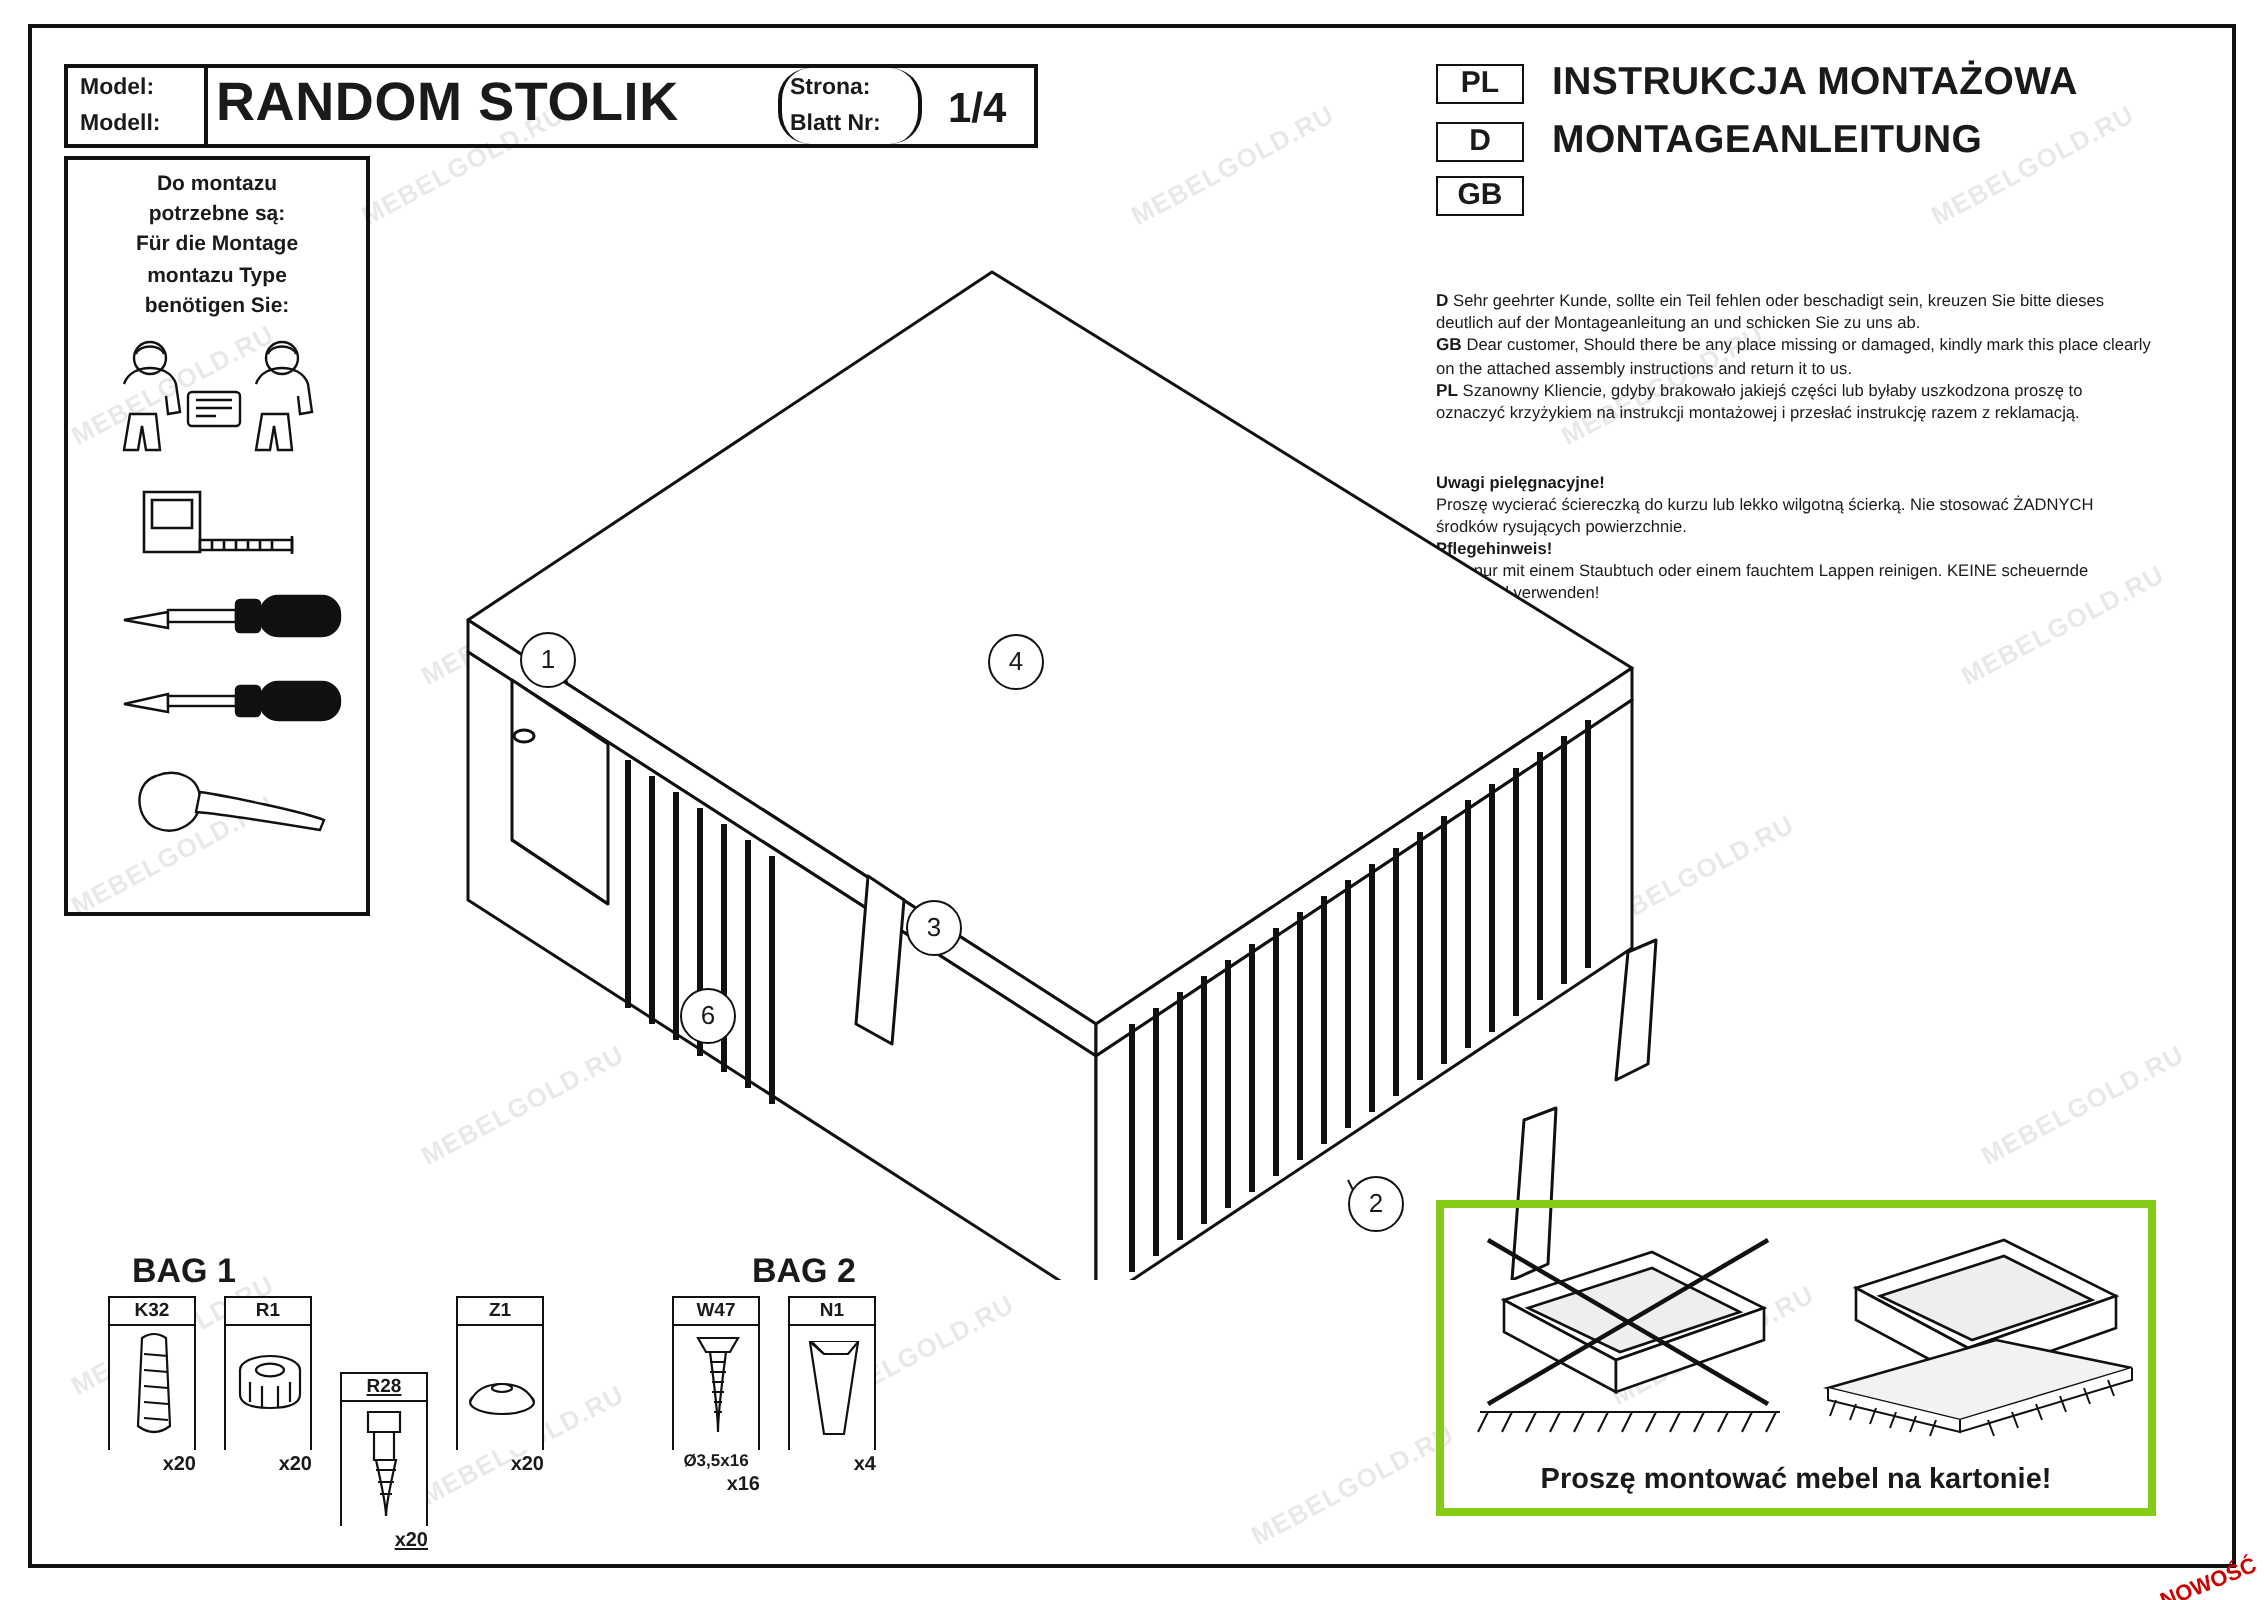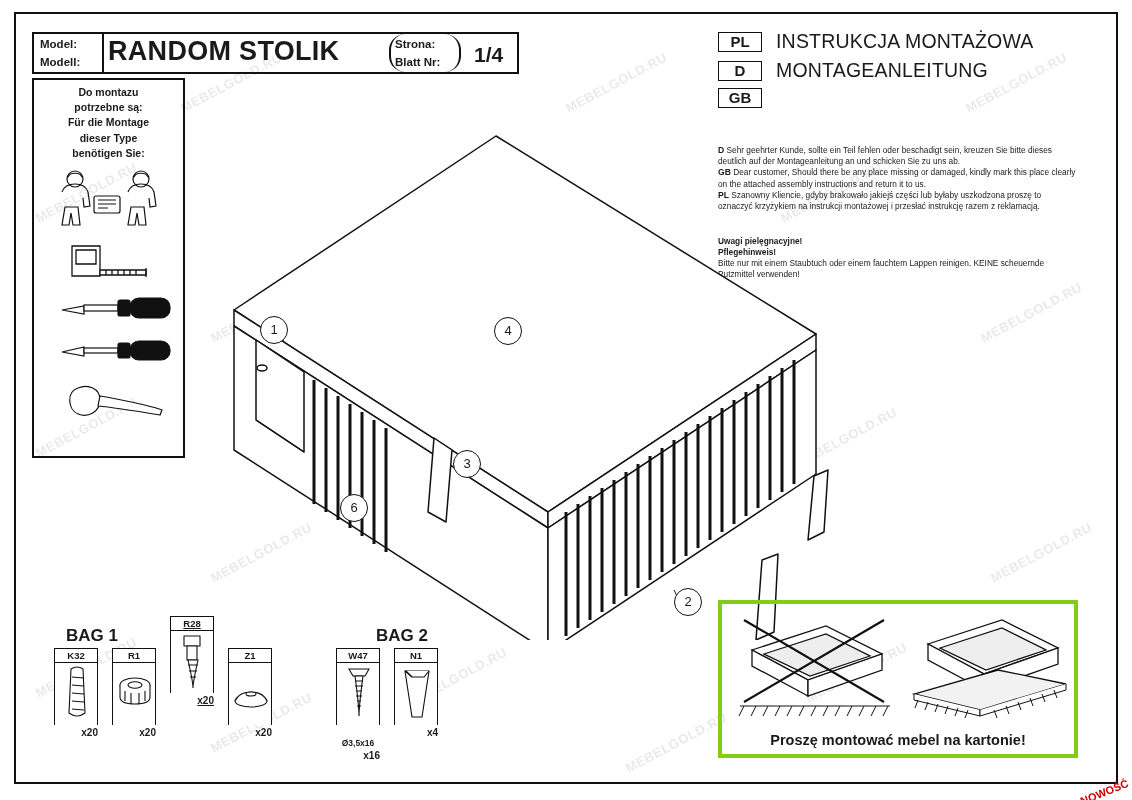--- a/index.html
+++ b/index.html
@@ -34,21 +34,21 @@
   .toolsbox{position:absolute;left:32px;top:78px;width:153px;height:380px;
             border:2px solid #111;box-sizing:border-box;}
   .tools-cap{position:absolute;left:0;top:5px;width:100%;text-align:center;
              font-size:10.5px;font-weight:bold;line-height:1.45;}
 
   
   .langs{position:absolute;left:718px;top:30px;width:360px;}
   .lang-row{display:flex;align-items:center;margin-bottom:6px;}
   .lang-tag{border:1.6px solid #111;font-weight:bold;font-size:15px;
             padding:0px 6px 1px;min-width:30px;text-align:center;margin-right:14px;}
-  .lang-txt{font-size:19.5px;font-weight:normal;letter-spacing:.2px;}
+  .lang-txt{font-size:19.5px;font-weight:bold;letter-spacing:.2px;}
 
   
   .notice{position:absolute;left:718px;top:145px;width:360px;font-size:8.3px;
           line-height:1.32;}
   .notice b{font-size:8.6px;}
   .care{position:absolute;left:718px;top:236px;width:360px;font-size:8.3px;
         line-height:1.32;}
   .care .hd{font-weight:bold;}
 
   
@@ -58,21 +58,21 @@
            line-height:25px;font-weight:normal;}
 
   
   .bag-title{position:absolute;font-size:17px;font-weight:bold;}
   .part{position:absolute;width:44px;}
   .part-code{border:1.5px solid #111;font-size:9.5px;font-weight:bold;
              text-align:center;padding:1px 0;background:#fff;}
   .part-img{height:62px;border-left:1.5px solid #111;border-right:1.5px solid #111;
             position:relative;overflow:hidden;background:#fff;}
   .part-qty{text-align:right;font-size:10px;font-weight:bold;padding-top:2px;}
-  .part-sub{font-size:8.5px;font-weight:bold;text-align:center;margin-top:13px;}
+  .part-sub{font-size:8.5px;font-weight:bold;text-align:center;}
 
   
   .carton{position:absolute;left:718px;top:600px;width:360px;height:158px;
           border:4px solid #84cc16;box-sizing:border-box;}
   .carton-cap{position:absolute;left:0;bottom:6px;width:100%;text-align:center;
               font-size:14.5px;font-weight:bold;}
 
   .nowosc{position:absolute;right:2px;bottom:2px;font-size:11px;font-weight:bold;
           color:#c00;transform:rotate(-22deg);}
 
@@ -117,21 +117,21 @@
     <div>Blatt Nr:</div>
   </div>
   <div class="tb-page">1/4</div>
 </div>
 
 <div class="toolsbox">
   <div class="tools-cap">
     <div>Do montazu</div>
     <div>potrzebne są:</div>
     <div>Für die Montage</div>
-    <div>dieser Type</div>
+    <div>montazu Type</div>
     <div>benötigen Sie:</div>
   </div>
 
   <svg style="position:absolute;left:14px;top:88px;" width="130" height="62" viewBox="0 0 130 62">
     <g fill="none" stroke="#111" stroke-width="1.2">
       <circle cx="27" cy="11" r="8"></circle>
         <path d="M20 9c2-5 12-5 14 0"></path>
       <path d="M14 24c2-6 8-8 13-8s11 2 13 8l2 14-6 1-1-9"></path>
       <path d="M17 39l-3 18h7l2-12 2 12h7l-2-18z"></path>
       <circle cx="93" cy="11" r="8"></circle>
@@ -203,20 +203,21 @@
     <span>Dear customer, Should there be any place missing or damaged, kindly mark this place clearly on the attached assembly instructions and return it to us.</span>
   </div>
   <div>
     <b>PL</b>
     <span>Szanowny Kliencie, gdyby brakowało jakiejś części lub byłaby uszkodzona proszę to oznaczyć krzyżykiem na instrukcji montażowej i przesłać instrukcję razem z reklamacją.</span>
   </div>
 </div>
 
 <div class="care">
   <div class="hd">Uwagi pielęgnacyjne!</div>
+  <div>Proszę wycierać ściereczką do kurzu lub lekko wilgotną ścierką. Nie stosować ŻADNYCH środków rysujących powierzchnie.</div>
   <div class="hd">Pflegehinweis!</div>
   <div>Bitte nur mit einem Staubtuch oder einem fauchtem Lappen reinigen. KEINE scheuernde Putzmittel verwenden!</div>
 </div>
 
 <div class="drawing">
   <svg width="660" height="520" viewBox="0 0 660 520">
     <g fill="none" stroke="#111" stroke-width="1.5" stroke-linejoin="round">
 
       <path d="M38 190 L300 16 L620 214 L352 392 Z" fill="#fff"></path>
       <path d="M38 190 L38 206 L352 408 L352 392 Z" fill="#fff"></path>
@@ -304,21 +305,21 @@
       <ellipse cx="22" cy="22" rx="15" ry="7"></ellipse>
       <path d="M7 22v12q0 7 15 7t15-7V22"></path>
       <ellipse cx="22" cy="22" rx="7" ry="3.2"></ellipse>
       <path d="M12 28v10M18 30v11M26 30v11M32 28v10"></path>
     </g>
       </svg>
   </div>
   <div class="part-qty">x20</div>
 </div>
 
-<div class="part" style="left:170px;top:616px;text-decoration:underline;">
+<div class="part" style="left:170px;top:686px;text-decoration:underline;">
   <div class="part-code">R28</div>
   <div class="part-img">
     <svg width="44" height="62" viewBox="0 0 44 62">
         <g fill="#fff" stroke="#111" stroke-width="1.1">
       <path d="M13 5h16v10H13z"></path>
       <path d="M16 15h10v14H16z"></path>
       <path d="M17 29 q5 22 5 28 q0-6 5-28 z"></path>
       <path d="M17 34h10M18 40h8M19 46h6"></path>
     </g>
       </svg>

